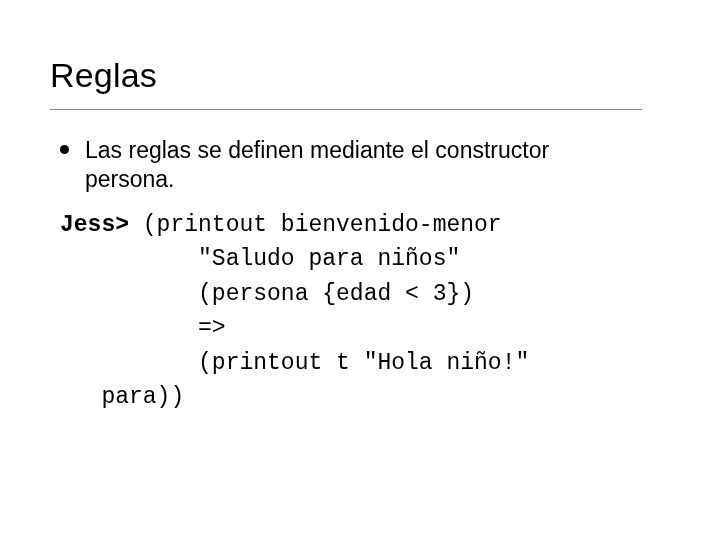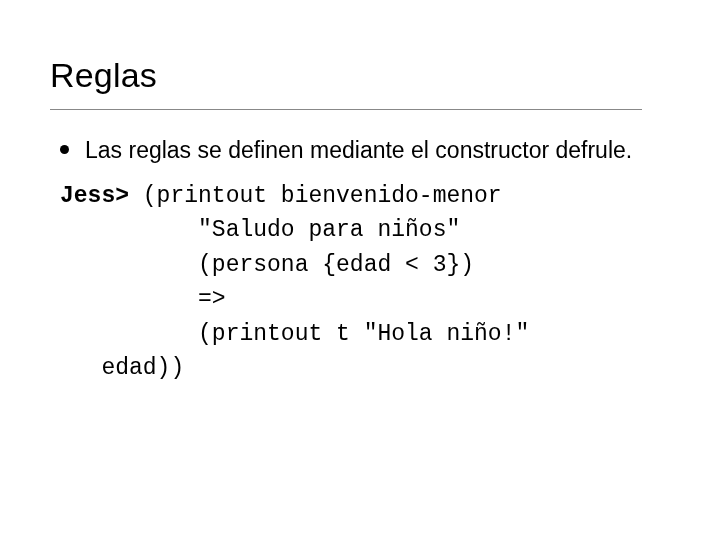--- a/index.html
+++ b/index.html
@@ -66,23 +66,23 @@
 <body>
 
 <div class="slide">
 
   <h1 class="title">Reglas</h1>
 
   <hr class="rule">
 
   <div class="bullet-row">
     <span class="bullet-dot"></span>
-    <span class="bullet-text">Las reglas se definen mediante el constructor defrule.</span>
+    <span class="bullet-text">Las reglas se definen mediante el constructor persona.</span>
   </div>
 
   <div class="code-block"><span class="prompt">Jess&gt;</span><span> (printout bienvenido-menor</span>
 <span>          "Saludo para niños"</span>
 <span>          (persona {edad &lt; 3})</span>
 <span>          =&gt;</span>
 <span>          (printout t "Hola niño!"</span>
-<span>   edad))</span></div>
+<span>   para))</span></div>
 
 </div>
 
 </body></html>

